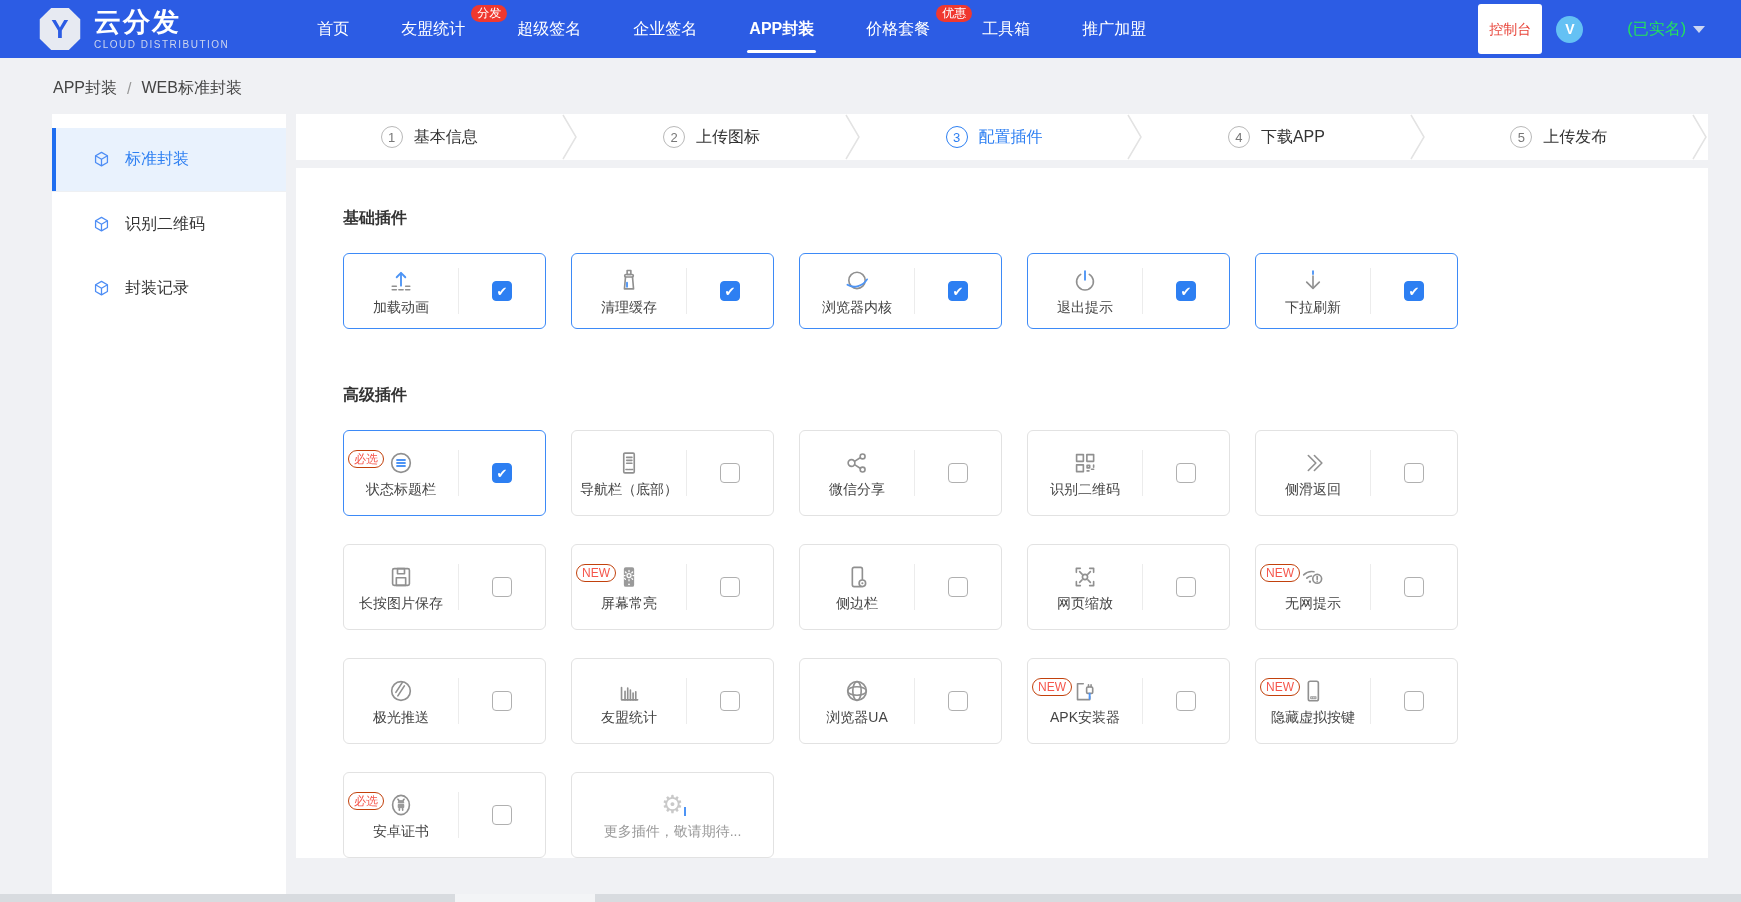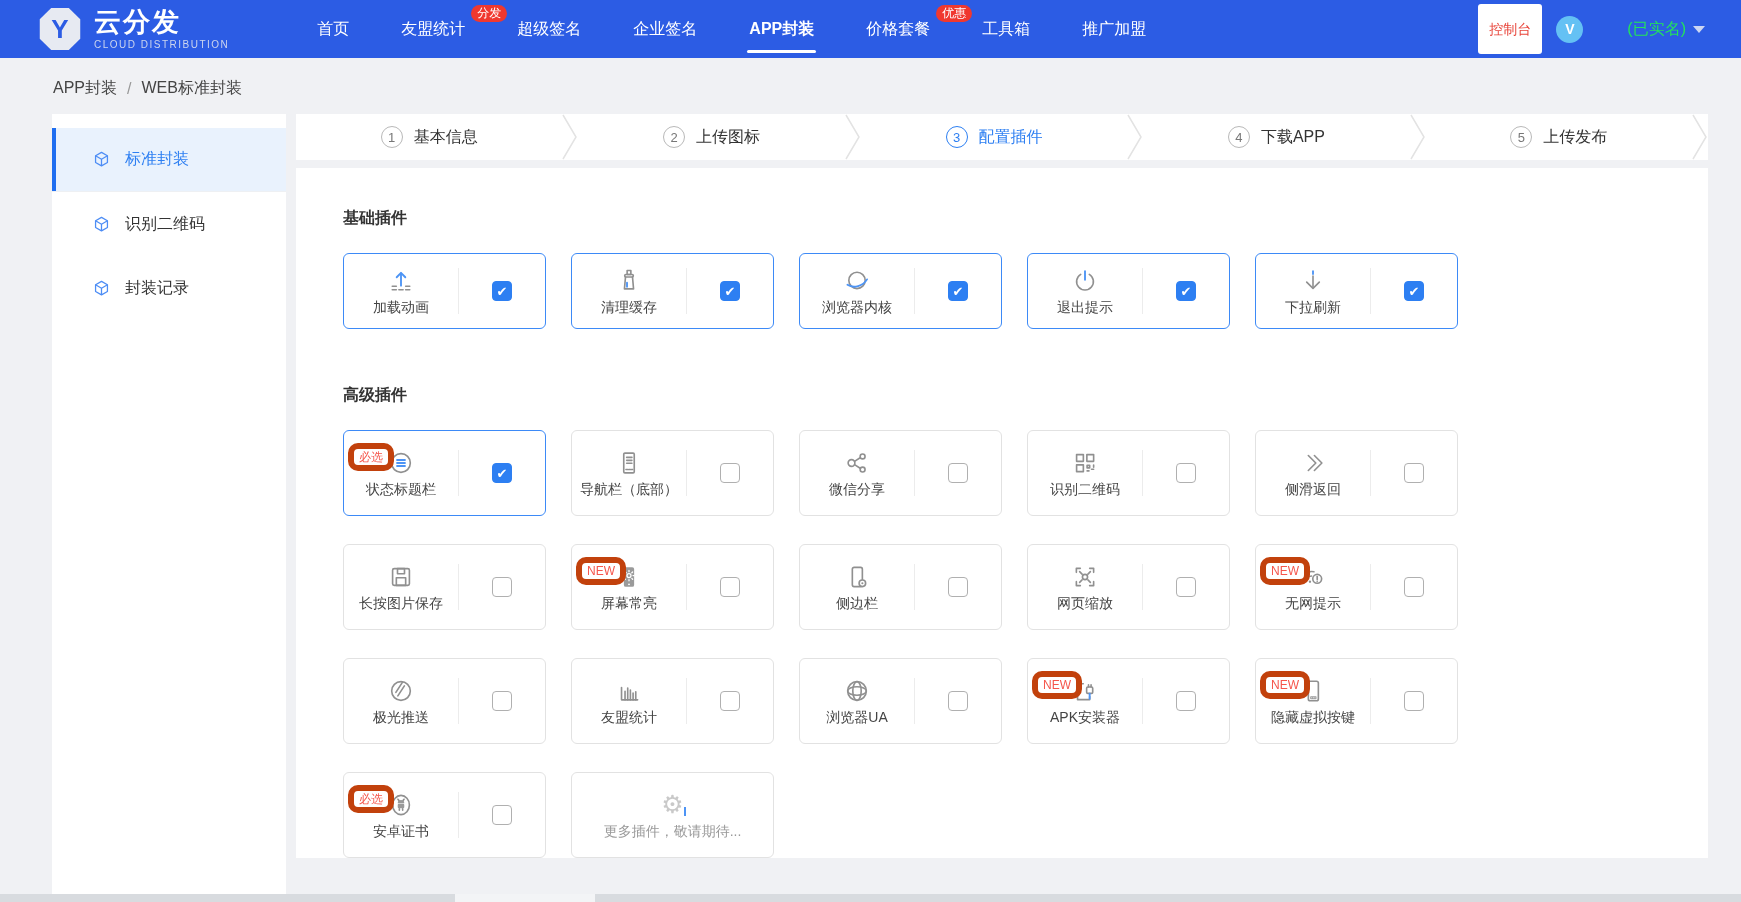--- a/index.html
+++ b/index.html
@@ -59,21 +59,21 @@
   .card{position:relative;height:86px;border:1px solid #e2e2e2;border-radius:6px;background:#fff;display:flex;align-items:center;cursor:pointer;}
   .card.h-small{height:76px;}
   .card.checked{border-color:#3d8af7;}
   .card-left{width:114px;display:flex;flex-direction:column;align-items:center;gap:3px;}
   .card-icon{height:30px;display:flex;align-items:center;justify-content:center;}
   .card-label{font-size:14px;color:#444;white-space:nowrap;}
   .card-divider{width:1px;height:46px;background:#ececec;}
   .card-right{flex:1;display:flex;justify-content:center;}
   .checkbox{width:20px;height:20px;border:1.5px solid #b0b0b0;border-radius:4px;background:#fff;display:flex;align-items:center;justify-content:center;font-size:13px;color:#fff;cursor:pointer;}
   .checkbox.on{background:#2d7ff2;border-color:#2d7ff2;}
-  .card-badge{position:absolute;top:12px;left:4px;border:6px solid #c2410c;color:#f5564c;background:#fff;font-size:12px;line-height:16px;padding:0 5px;border-radius:10px;}
+  .card-badge{position:absolute;top:19px;left:4px;border:1px solid #c2410c;color:#f5564c;background:#fff;font-size:12px;line-height:16px;padding:0 5px;border-radius:10px;}
   .card.more{cursor:default;}
   .card.more .card-left{width:100%;}
   .card.more .card-label{color:#999;}
   .gear-glyph{font-size:25px;color:#c9c9c9;line-height:1;position:relative;}
   .gear-pin{position:absolute;right:-2px;bottom:1px;width:2px;height:9px;background:#4d94f5;display:block;}
 
   
   .hscrollbar{position:absolute;left:0;bottom:0;width:1741px;height:8px;background:#d8dbdf;}
   .hscrollbar .thumb{position:absolute;left:455px;top:0;width:140px;height:8px;background:#f3f4f6;cursor:pointer;}
 </style>

